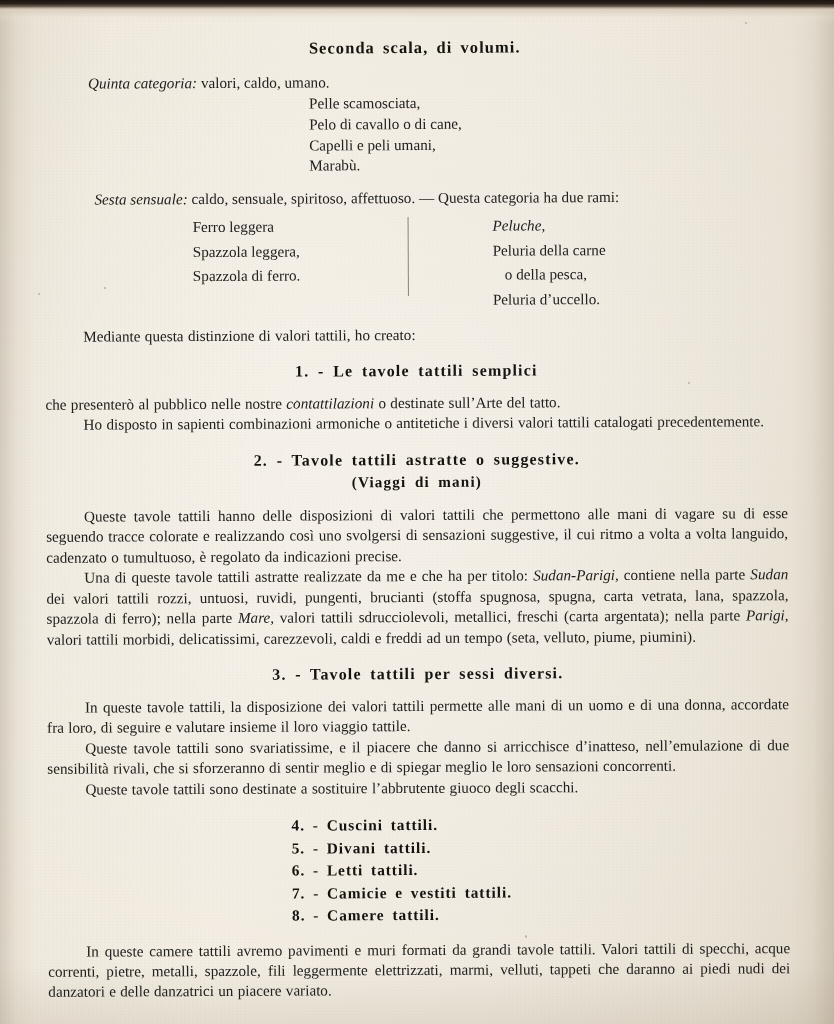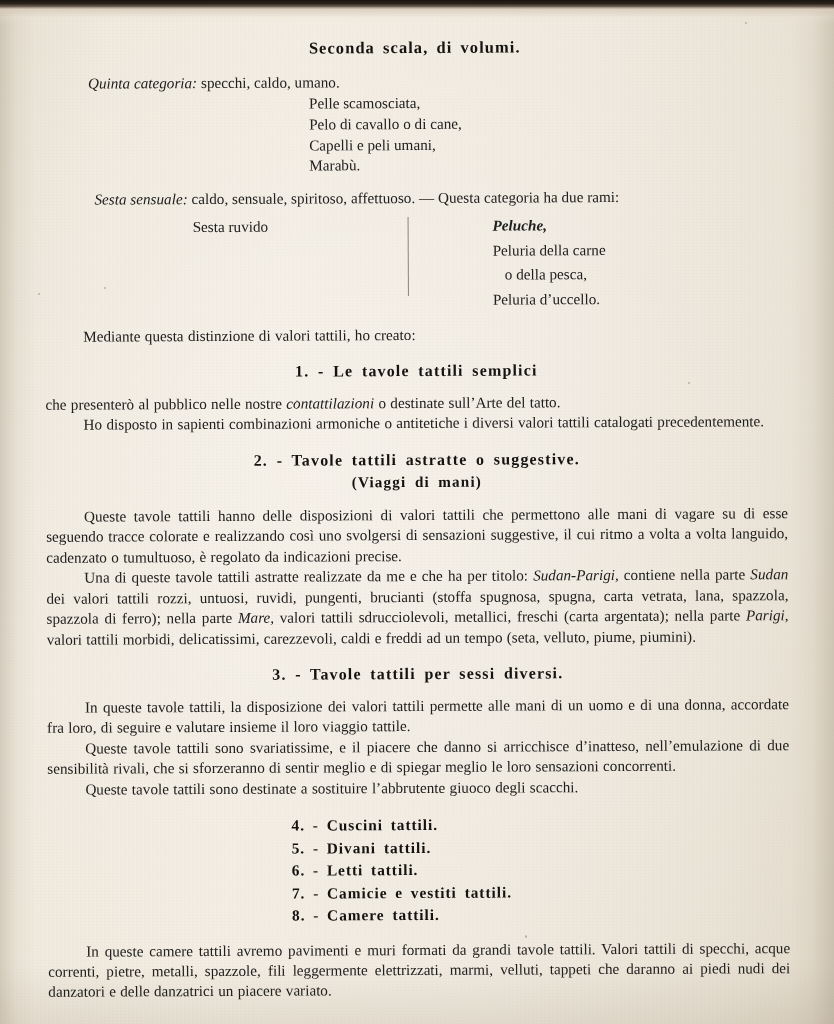--- a/index.html
+++ b/index.html
@@ -145,21 +145,21 @@
     padding-left: 148px;
     font-size: 15.2px;
     line-height: 1.62;
   }
   .branches .cols { display: flex; }
   .branches .col-a { width: 257px; }
   .branches .col-b { width: 300px; padding-left: 48px; }
   .branches .col-a div,
   .branches .col-b div { white-space: nowrap; }
   .branches .col-b .indent { padding-left: 12px; }
-  .branches i { font-style: italic; font-weight: bold; }
+  .branches i { font-style: italic; font-weight: normal; }
   .vrule {
     position: absolute;
     left: 363px;
     top: 3px;
     width: 1px;
     height: 79px;
     background: #6d6a62;
     opacity: .8;
   }
 
@@ -225,36 +225,38 @@
   <div class="speck" style="left:745px; top:22px;  width:2px; height:2px;"></div>
   <div class="speck" style="left:525px; top:935px; width:2px; height:3px;"></div>
   <div class="speck" style="left:296px; top:400px; width:2px; height:2px;"></div>
   <div class="speck" style="left:688px; top:382px; width:2px; height:2px;"></div>
 
   <div id="content">
     <div class="inner">
 
       <div class="title">Seconda scala, di volumi.</div>
 
-      <div class="cat-line"><i>Quinta categoria:</i><span> specchi, caldo, umano.</span></div>
+      <div class="cat-line"><i>Quinta categoria:</i><span> valori, caldo, umano.</span></div>
 
       <ul class="sublist">
         <li>Pelle scamosciata,</li>
         <li>Pelo di cavallo o di cane,</li>
         <li>Capelli e peli umani,</li>
         <li>Marabù.</li>
       </ul>
 
       <div class="cat-line sesta"><i>Sesta sensuale:</i><span> caldo, sensuale, spiritoso, affettuoso. — Questa categoria ha due rami:</span></div>
 
       <div class="branches">
         <div class="vrule"></div>
         <div class="cols">
           <div class="col-a">
-            <div>Sesta ruvido</div>
+            <div>Ferro leggera</div>
+            <div>Spazzola leggera,</div>
+            <div>Spazzola di ferro.</div>
           </div>
           <div class="col-b">
             <div><i>Peluche,</i></div>
             <div>Peluria della carne</div>
             <div class="indent">o della pesca,</div>
             <div>Peluria d’uccello.</div>
           </div>
         </div>
       </div>
 

